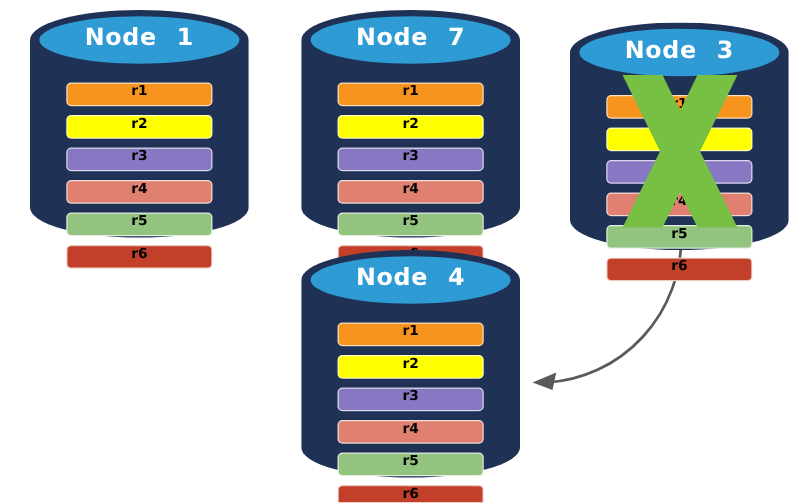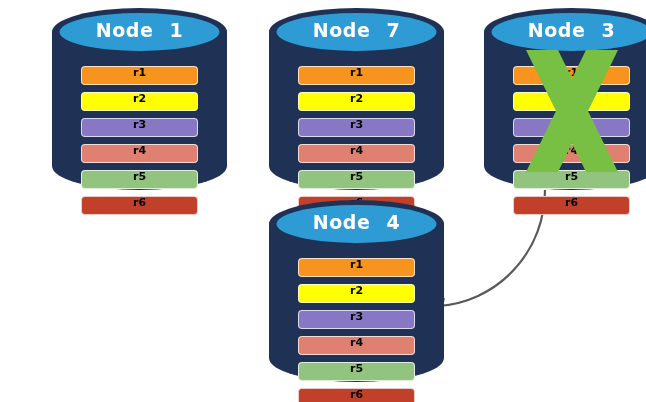--- a/index.html
+++ b/index.html
@@ -15,21 +15,20 @@
   #arrow-layer {
     position: absolute;
     left: 0; top: 0;
     z-index: 1;
   }
   .node {
     position: absolute;
     width: 175px;
     height: 184px;
     z-index: 2;
-    margin-left: 28px;
   }
   .node svg.cyl {
     position: absolute;
     left: 0; top: 0;
     width: 175px;
     height: 184px;
   }
   .cyl-body { fill: var(--cylinder-body); }
   .cyl-top  { fill: var(--cylinder-top); }
   .node-title {
@@ -109,21 +108,21 @@
     <div class="rows">
       <div class="row" style="background: rgb(247, 148, 30);">r1</div>
       <div class="row" style="background: rgb(255, 255, 0);">r2</div>
       <div class="row" style="background: rgb(136, 120, 195);">r3</div>
       <div class="row" style="background: rgb(223, 128, 112);">r4</div>
       <div class="row" style="background: rgb(146, 196, 127);">r5</div>
       <div class="row" style="background: rgb(194, 64, 42);">r6</div>
     </div>
   </div>
 
-  <div class="node" style="left:456px; top:8px;text-decoration:underline;">
+  <div class="node" style="left:456px; top:18px;text-decoration:underline;">
     <svg class="cyl" viewBox="0 0 175 184">
       <path class="cyl-body" d="M0,24 A87.5,24 0 0 1 175,24 L175,158 A87.5,24 0 0 1 0,158 Z"></path>
       <ellipse class="cyl-top" cx="87.5" cy="24" rx="80" ry="19"></ellipse>
     </svg>
     <div class="node-title">Node 3</div>
     <div class="rows">
       <div class="row" style="background: rgb(247, 148, 30);">r1</div>
       <div class="row" style="background: rgb(255, 255, 0);">r2</div>
       <div class="row" style="background: rgb(136, 120, 195);">r3</div>
       <div class="row" style="background: rgb(223, 128, 112);">r4</div>

